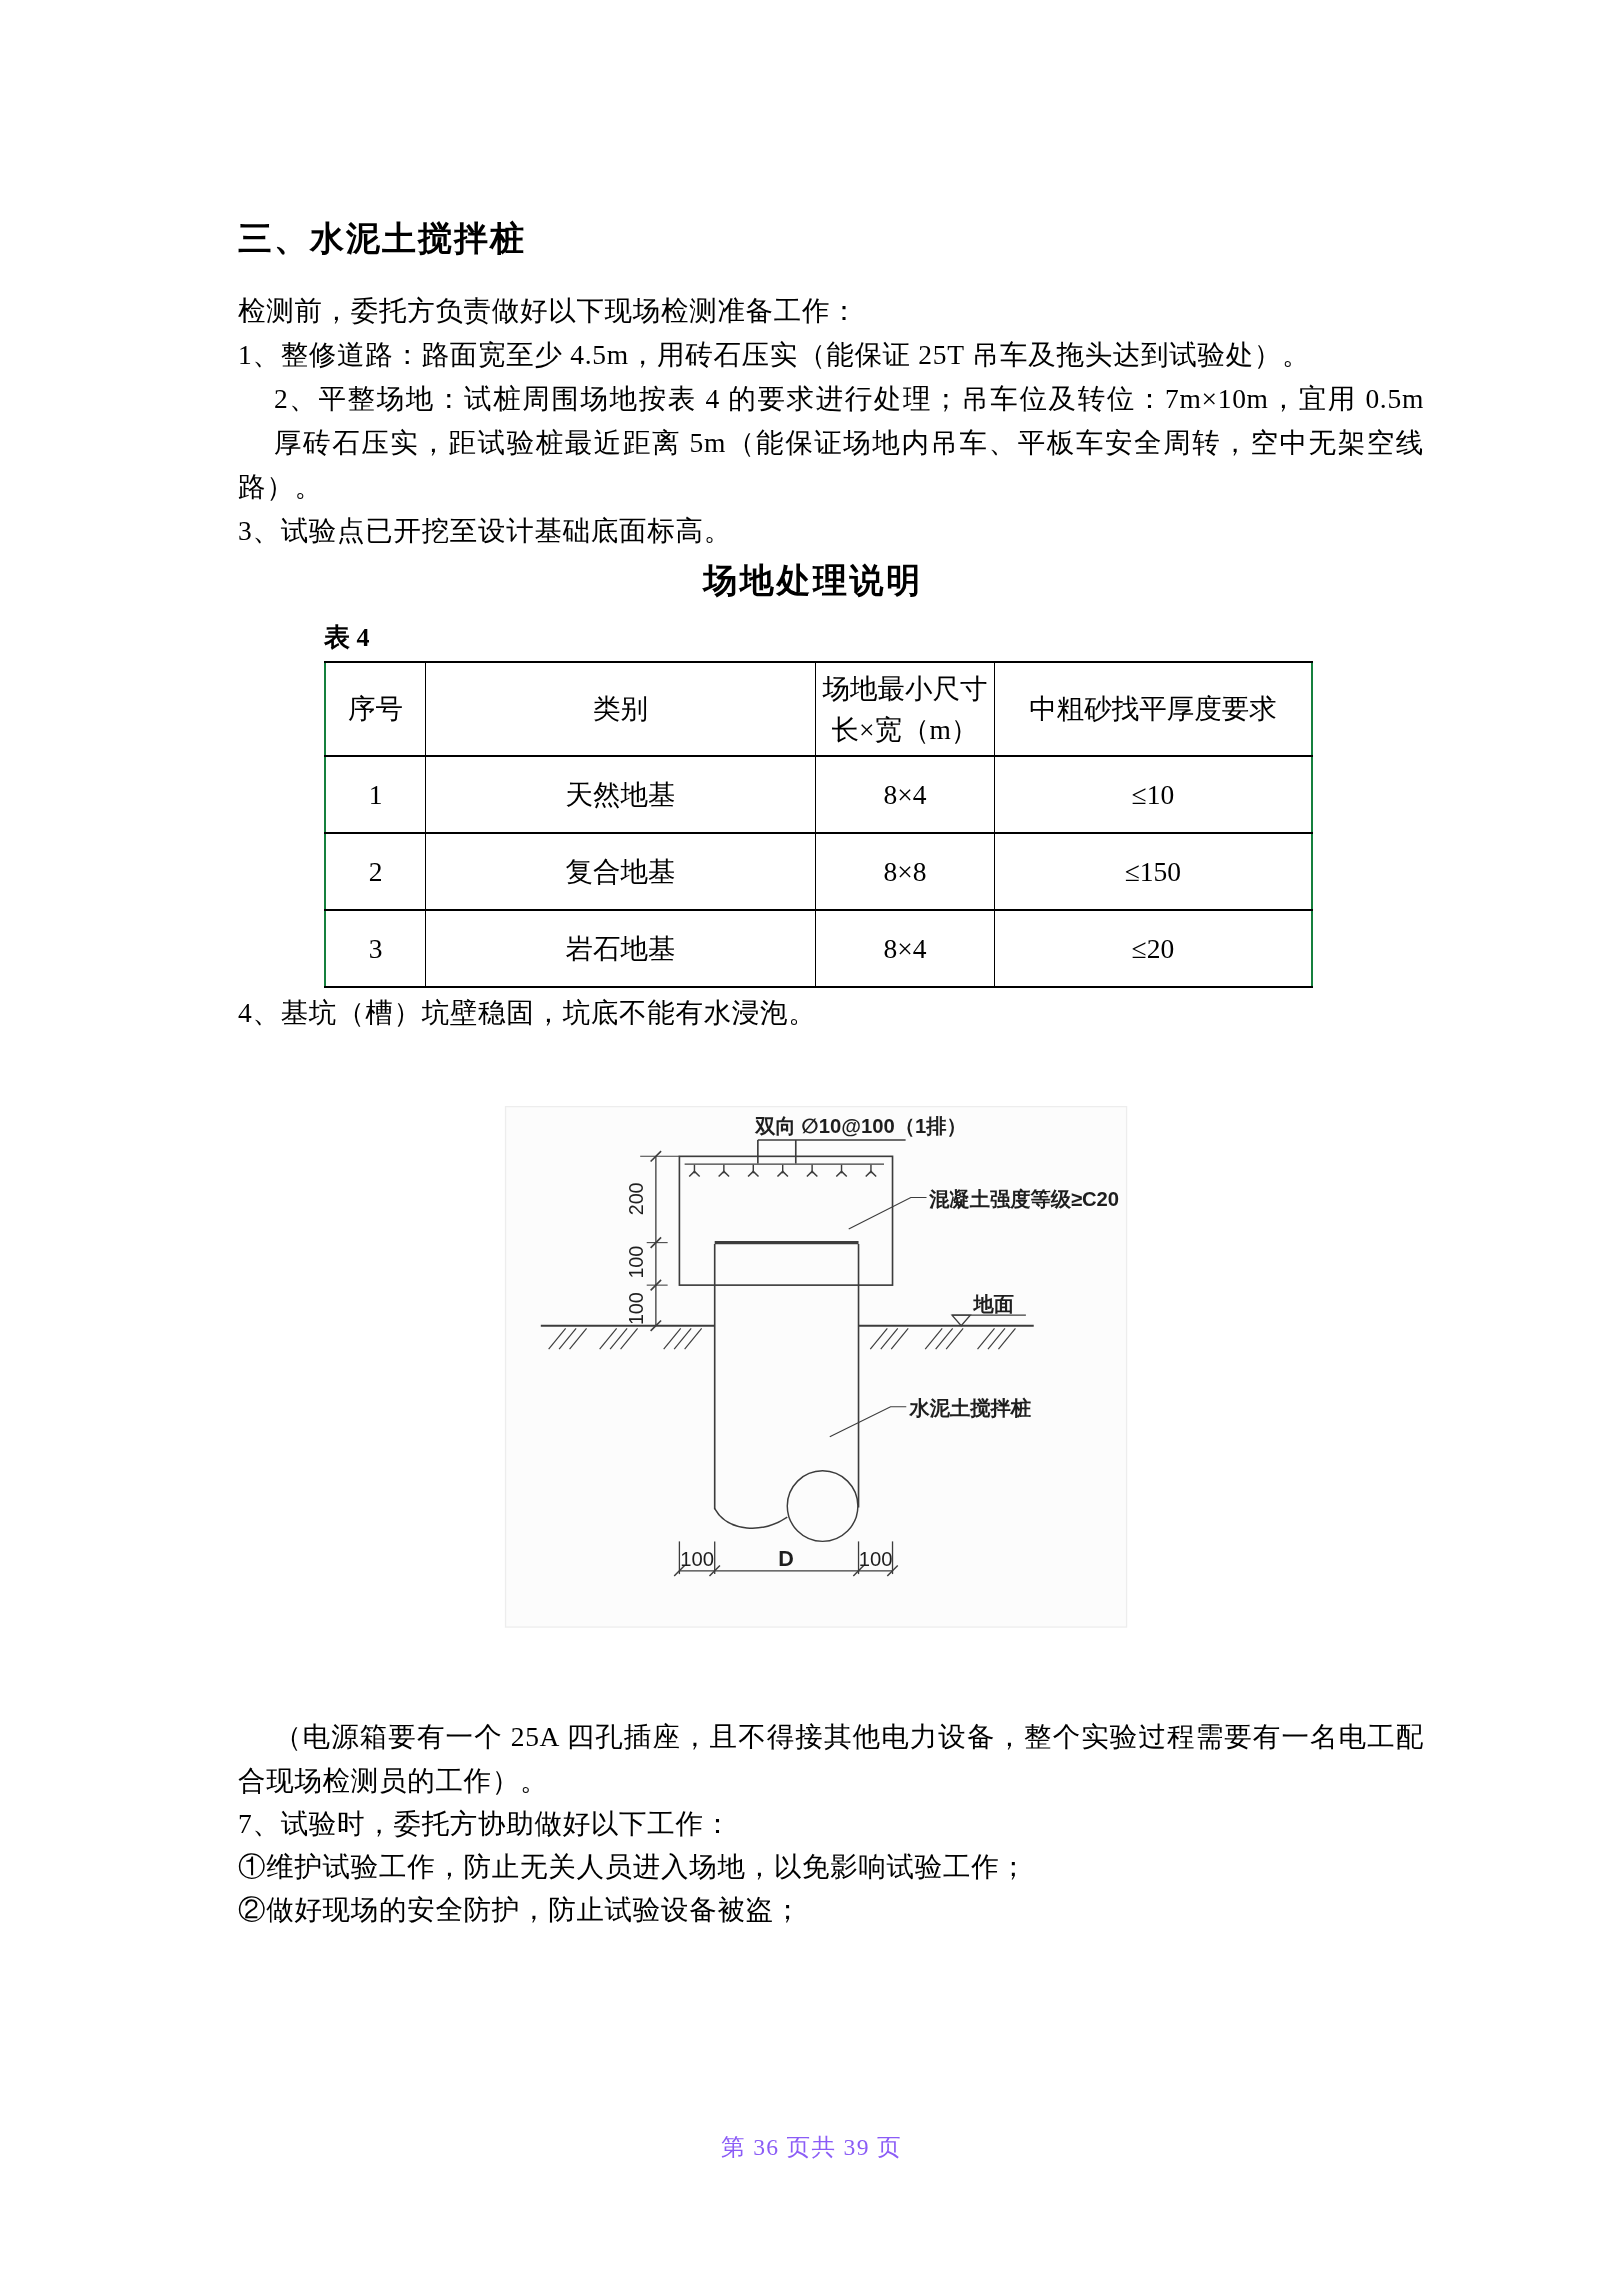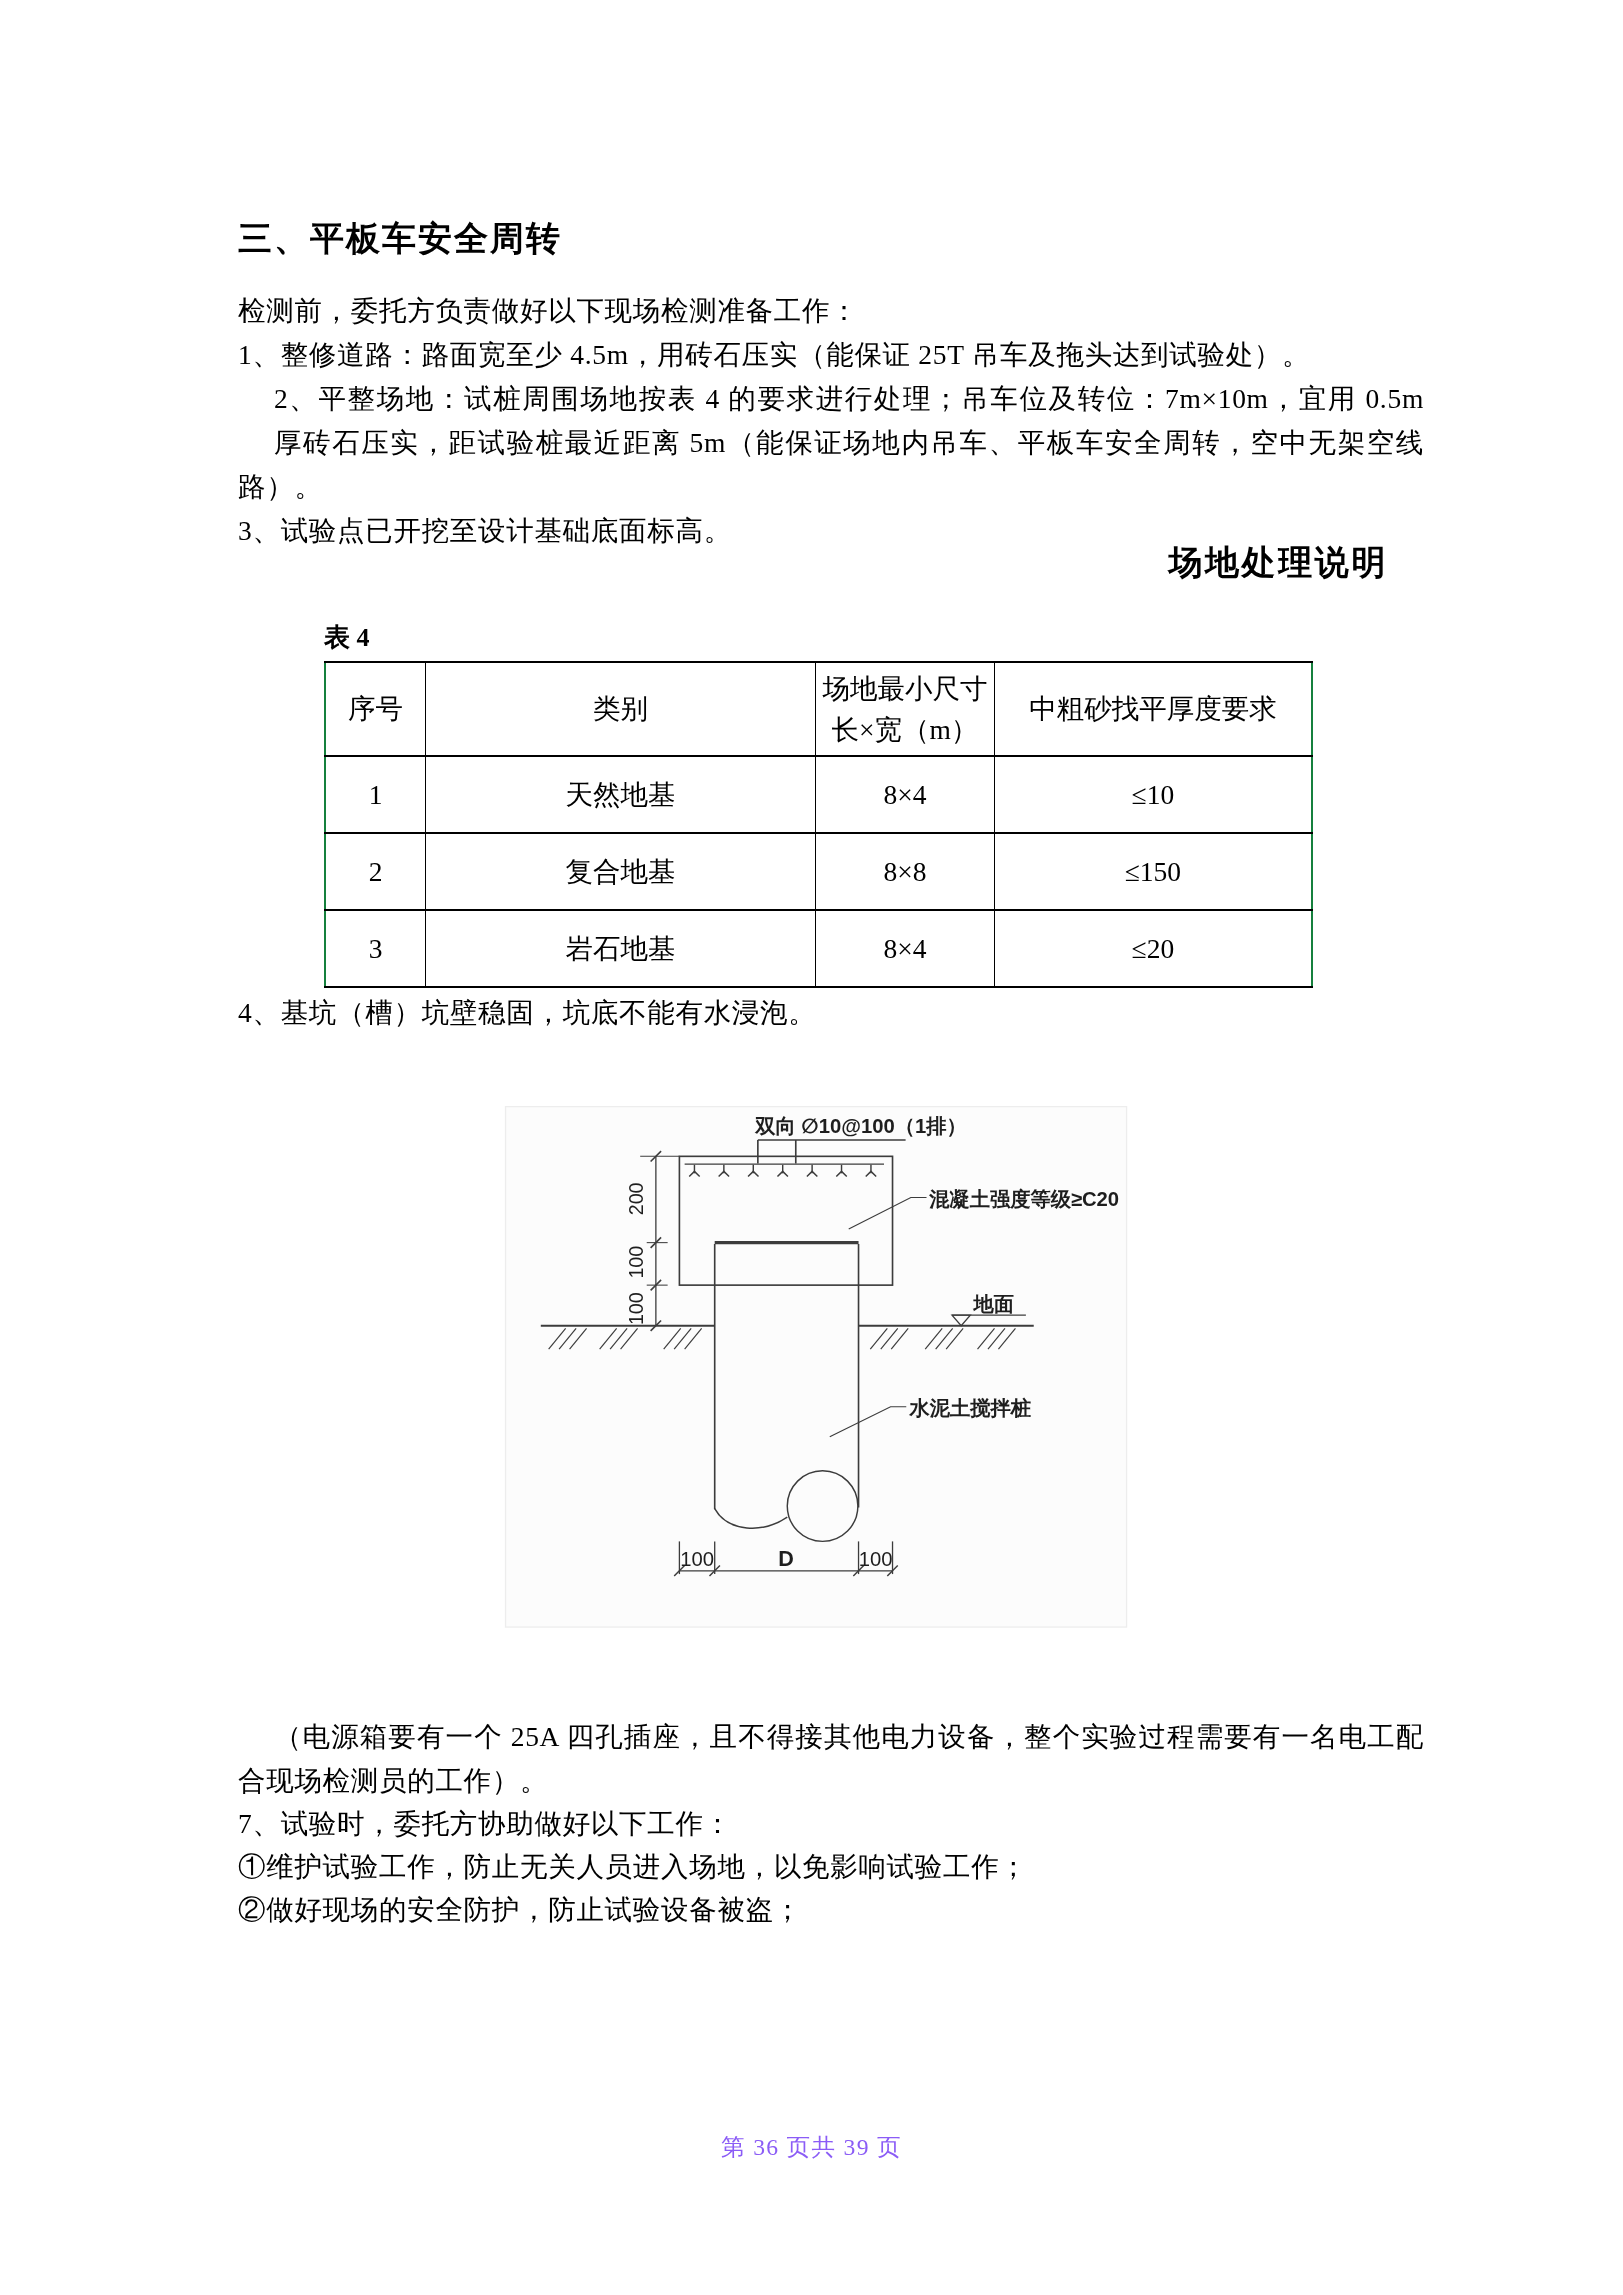--- a/index.html
+++ b/index.html
@@ -18,22 +18,22 @@
   }
   .just{
     white-space:normal;
     text-align:justify;text-align-last:justify;margin-left:36px;
   }
   #doc-heading{
     position:absolute;left:238px;top:216px;
     font-size:34px;font-weight:bold;letter-spacing:2px;
   }
   #section-title{
-    position:absolute;left:238px;top:540px;width:1150px;
-    text-align:right;font-size:34px;font-weight:bold;letter-spacing:2.6px;
+    position:absolute;left:238px;top:558px;width:1150px;
+    text-align:center;font-size:34px;font-weight:bold;letter-spacing:2.6px;
   }
   #table-title{
     position:absolute;left:324px;top:620px;width:989px;
     text-align:left;font-size:26px;font-weight:bold;
   }
   #site-table{
     position:absolute;left:324px;top:661px;width:989px;
     border-collapse:collapse;table-layout:fixed;
     font-size:27.5px;
   }
@@ -57,21 +57,21 @@
   svg text{
     font-family:"Liberation Sans","DejaVu Sans",sans-serif;
     fill:#1e1e1e;
   }
 </style>
 </head>
 <body>
 
 <div id="page">
 
-  <div id="doc-heading">三、平板车安全周转</div>
+  <div id="doc-heading">三、水泥土搅拌桩</div>
 
   <div class="line" style="top:294px">检测前，委托方负责做好以下现场检测准备工作：</div>
   <div class="line" style="top:338px">1、整修道路：路面宽至少 4.5m，用砖石压实（能保证 25T 吊车及拖头达到试验处）。</div>
   <div class="line just" style="top:382px">2、平整场地：试桩周围场地按表 4 的要求进行处理；吊车位及转位：7m×10m，宜用 0.5m</div>
   <div class="line just" style="top:426px">厚砖石压实，距试验桩最近距离 5m（能保证场地内吊车、平板车安全周转，空中无架空线</div>
   <div class="line" style="top:470px">路）。</div>
   <div class="line" style="top:514px">3、试验点已开挖至设计基础底面标高。</div>
 
   <div id="section-title">场地处理说明</div>
   <div id="table-title">表 4</div>

